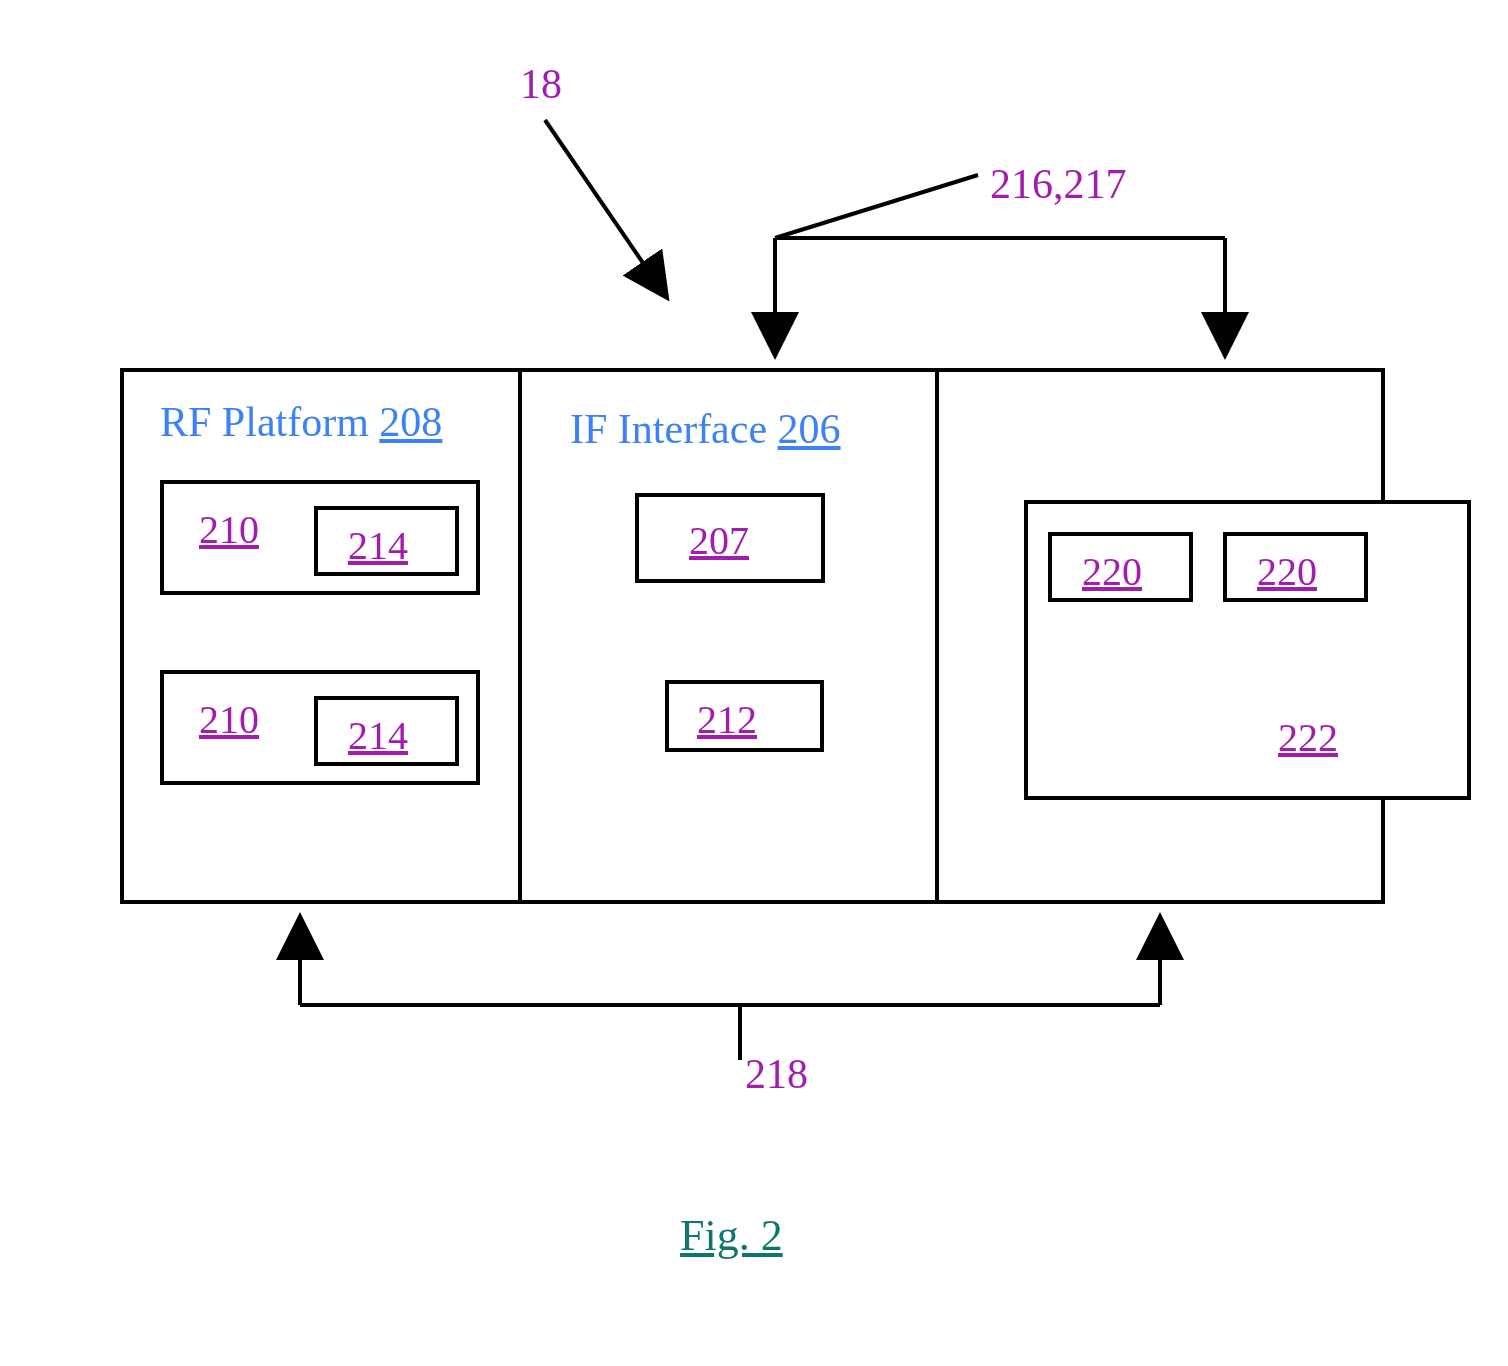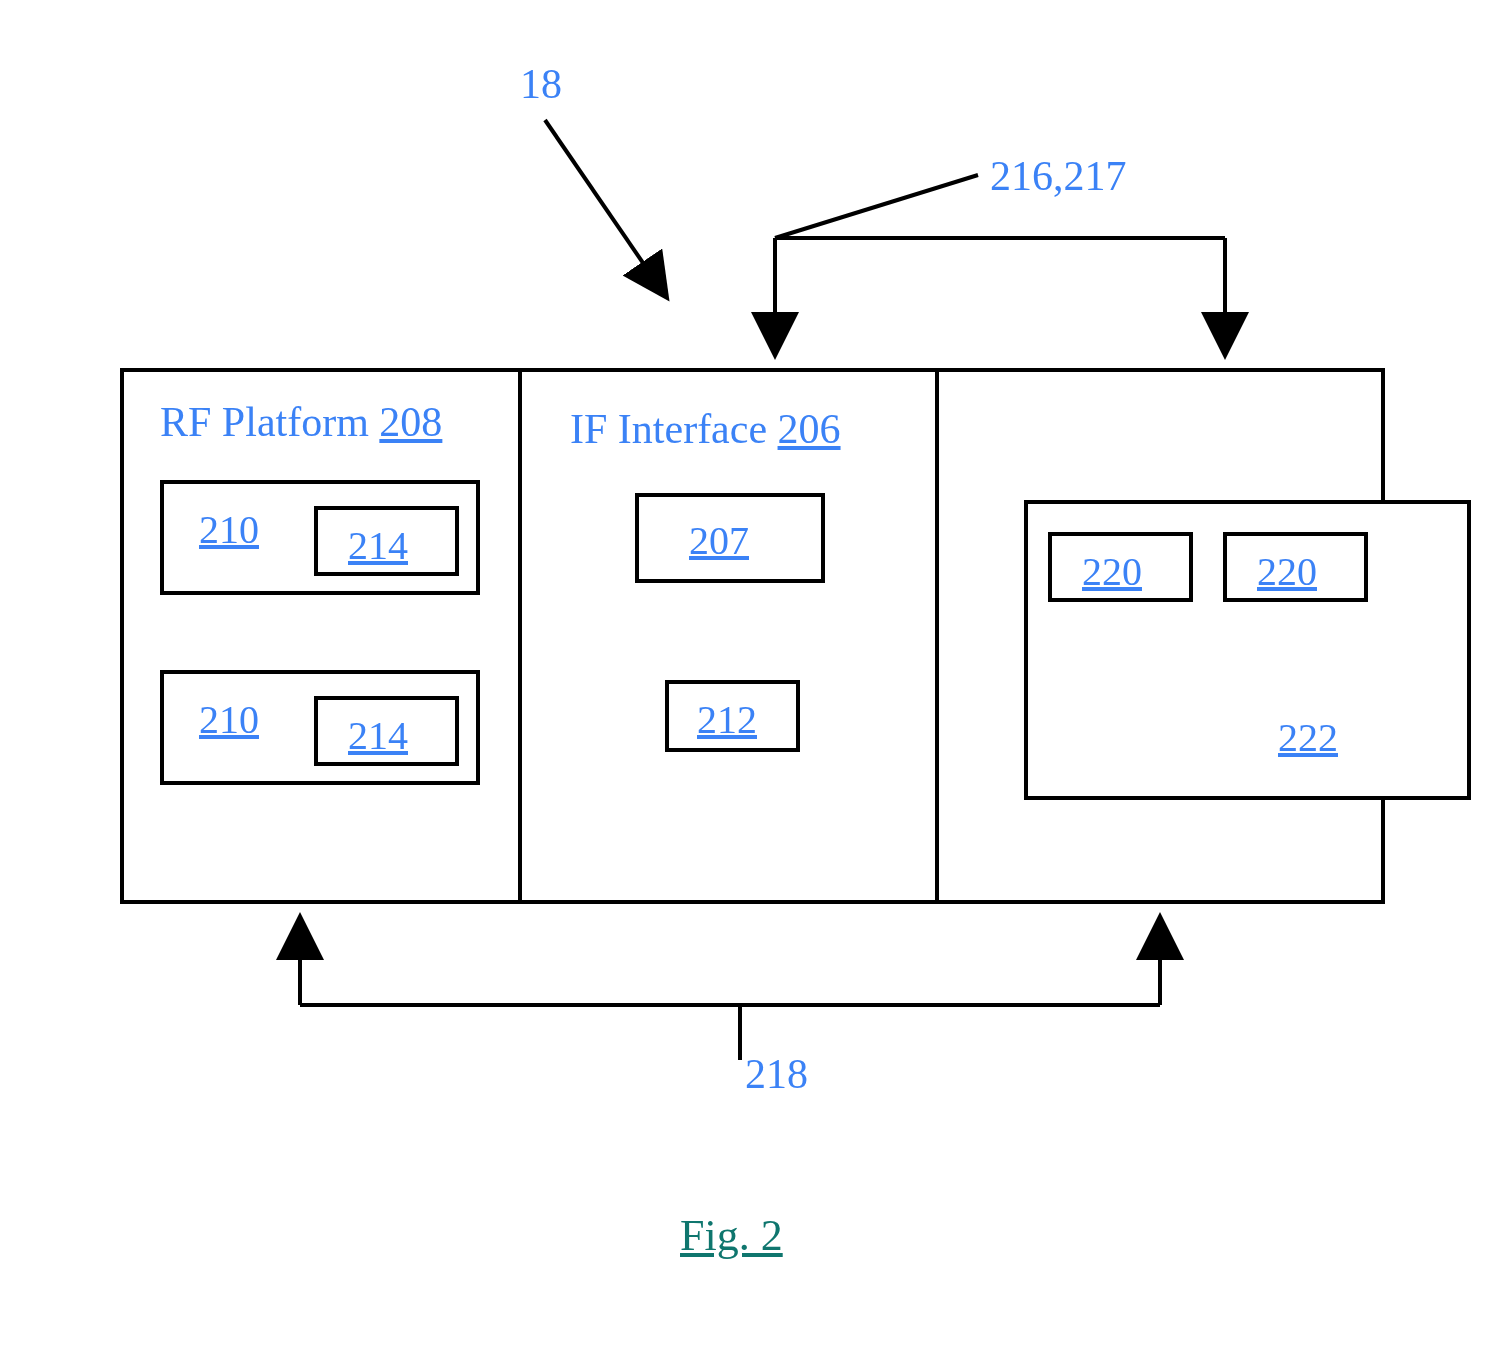--- a/index.html
+++ b/index.html
@@ -13,21 +13,21 @@
     position: relative;
   }
   .stage {
     position: relative;
     width: 1508px;
     height: 1366px;
   }
   .ref-label {
     position: absolute;
     font-size: 42px;
-    color: #3b82f6;
+    color: #a21caf;
   }
   .ref-num-u {
     text-decoration: underline;
   }
   .main-box {
     position: absolute;
     border: 4px solid #000;
   }
   .inner-box {
     border: 4px solid #000;
@@ -57,21 +57,21 @@
 
   <svg width="1508" height="1366">
     <defs>
       <marker id="ah" markerWidth="14" markerHeight="14" refX="10" refY="6" orient="auto">
         <path d="M0,0 L12,6 L0,12 Z" fill="#000"></path>
       </marker>
     </defs>
     <line x1="545" y1="120" x2="665" y2="295" stroke="#000" stroke-width="4" marker-end="url(#ah)"></line>
   </svg>
 
-  <div class="ref-label" style="left:990px; top:152px;">216,217</div>
+  <div class="ref-label" style="left:990px; top:160px;">216,217</div>
 
   <svg width="1508" height="1366">
     <line x1="978" y1="175" x2="775" y2="238" stroke="#000" stroke-width="4"></line>
     <line x1="775" y1="238" x2="775" y2="352" stroke="#000" stroke-width="4" marker-end="url(#ah)"></line>
     <line x1="775" y1="238" x2="1225" y2="238" stroke="#000" stroke-width="4"></line>
     <line x1="1225" y1="238" x2="1225" y2="352" stroke="#000" stroke-width="4" marker-end="url(#ah)"></line>
   </svg>
 
   <div class="main-box" style="left:120px; top:368px; width:1265px; height:536px;"></div>
 
@@ -97,21 +97,21 @@
   </div>
 
   <div class="box-title" style="left:570px; top:398px;margin-top:7px;">
     <span>IF Interface </span><span class="ref-num-u">206</span>
   </div>
 
   <div class="inner-box" style="left:635px; top:493px; width:190px; height:90px;">
     <span class="ref-label ref-num-u" style="left:50px; top:20px; font-size:40px;">207</span>
   </div>
 
-  <div class="inner-box" style="left:665px; top:680px; width:135px; height:72px;">
+  <div class="inner-box" style="left:665px; top:680px; width:159px; height:72px;">
     <span class="ref-label ref-num-u" style="left:28px; top:12px; font-size:40px;">212</span>
   </div>
 
   <div class="box-title" style="left:1000px; top:388px; text-align:center; width:340px;">
   </div>
 
   <div class="inner-box" style="left:983px; top:500px; width:447px; height:300px;margin-left:41px;">
     <div class="inner-box" style="left:20px; top:28px; width:145px; height:70px;">
       <span class="ref-label ref-num-u" style="left:30px; top:12px; font-size:40px;">220</span>
     </div>

